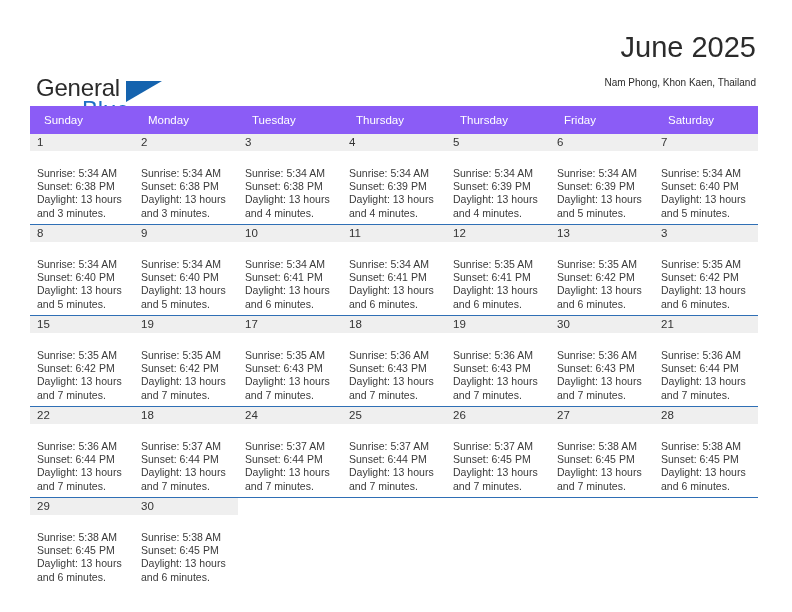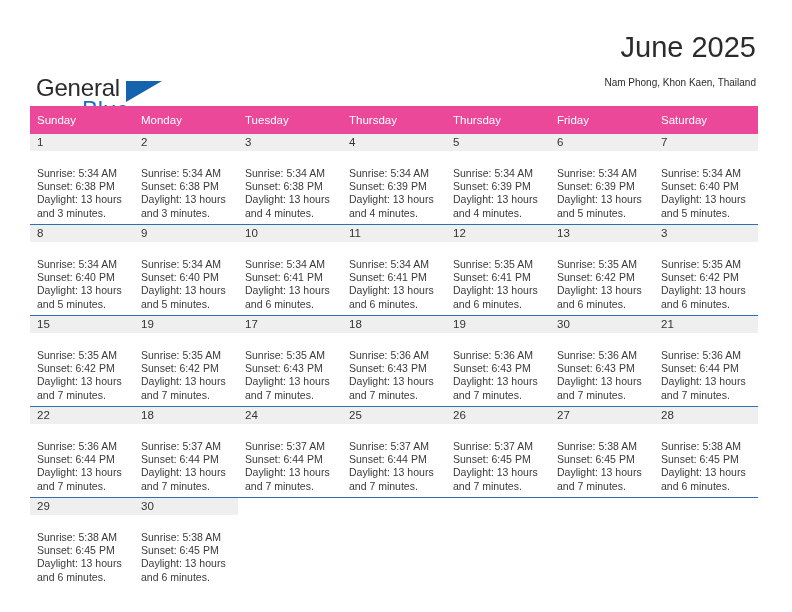--- a/index.html
+++ b/index.html
@@ -99,26 +99,26 @@
     width: 728px;
   }
   table.cal-table {
     border-collapse: collapse;
     table-layout: fixed;
     width: 728px;
   }
   table.cal-table col { width: 104px; }
 
   thead th {
-    background: #ec4899;
+    background: #8b5cf6;
     color: #ffffff;
     font-size: 11.5px;
     font-weight: normal;
     text-align: left;
-    padding: 5px 0 5px 7px;
+    padding: 5px 0 5px 14px;
     height: 18px;
     line-height: 14px;
     font-family: "Liberation Sans", sans-serif;
     border: none;
   }
 
   tbody tr.week-row > td {
     vertical-align: top;
     padding: 0;
     border-top: 1.5px solid #2f6fb5;

